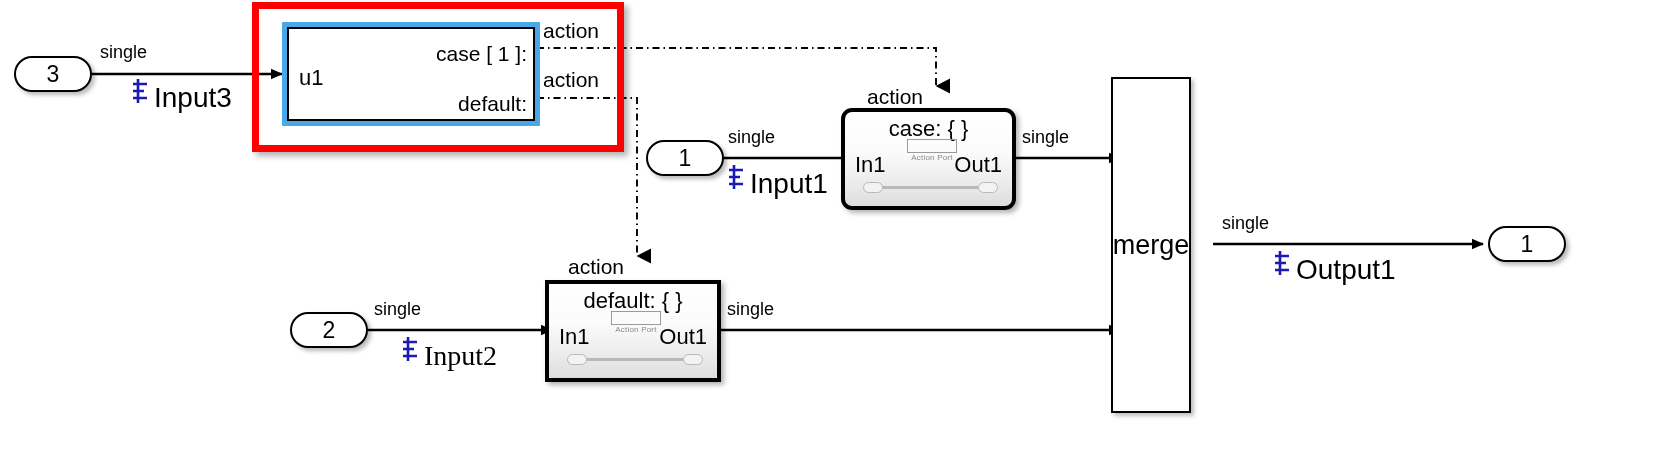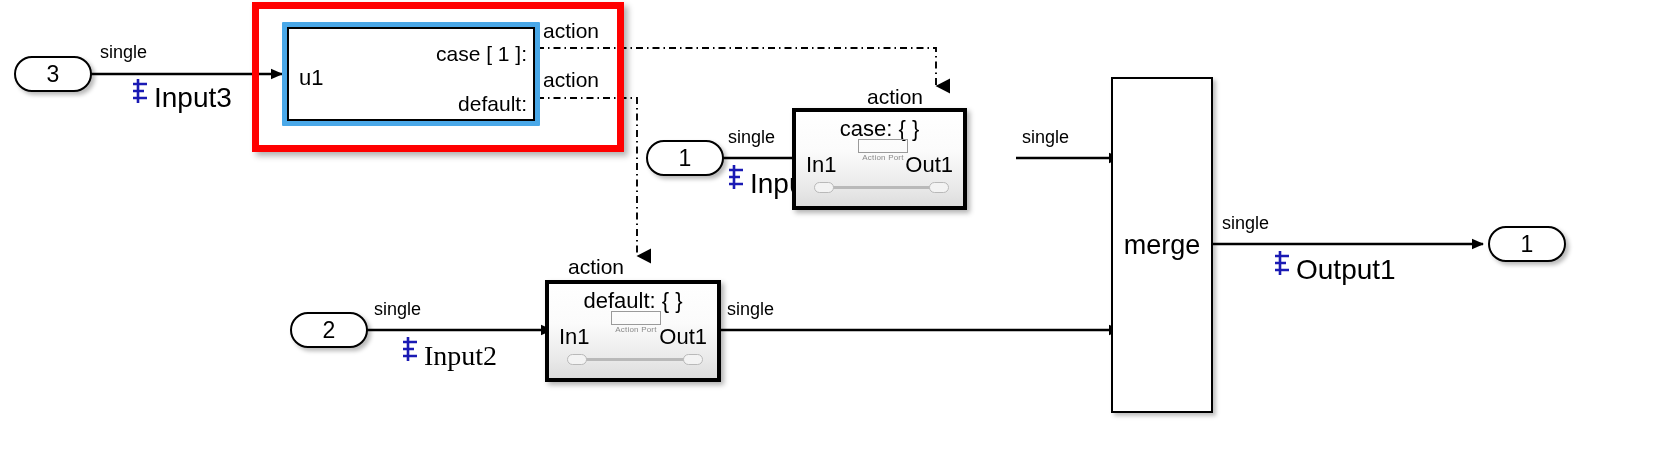--- a/index.html
+++ b/index.html
@@ -235,21 +235,21 @@
     <span>1</span>
   </div>
   <div class="lbl sig-lbl" style="left:728px; top:128px;">single</div>
   <svg class="logmark" style="left:726px; top:164px;" viewBox="0 0 22 26">
     <path d="M3 6 H17 M3 13 H14 M3 20 H17 M8 1 V25" stroke="#1a1ab4" stroke-width="2.6" fill="none"></path>
   </svg>
   <div class="lbl port-name-lbl" style="left:750px; top:170px;">Input1</div>
 
   <div class="lbl action-lbl" style="left:867px; top:86px;">action</div>
 
-  <div class="subsys" style="left:792px; top:108px; width:175px; height:102px;">
+  <div class="subsys" style="left:841px; top:108px; width:175px; height:102px;border-radius:11px;">
     <div class="subsys-title">case: { }</div>
     <div class="actionport-icon" style="left:62px; top:27px; width:50px; height:14px;">
       <span class="ap-txt">Action Port</span>
     </div>
     <div class="subsys-in" style="top:40px;">In1</div>
     <div class="subsys-out" style="top:40px;">Out1</div>
     <div class="sub-conn" style="left:26px; top:74px; width:116px;"></div>
     <div class="sub-knob" style="left:18px; top:70px;"></div>
     <div class="sub-knob" style="left:133px; top:70px;"></div>
   </div>
@@ -274,21 +274,21 @@
     </div>
     <div class="subsys-in" style="top:40px;">In1</div>
     <div class="subsys-out" style="top:40px;">Out1</div>
     <div class="sub-conn" style="left:26px; top:74px; width:117px;"></div>
     <div class="sub-knob" style="left:18px; top:70px;"></div>
     <div class="sub-knob" style="left:134px; top:70px;"></div>
   </div>
 
   <div class="lbl sig-lbl" style="left:727px; top:300px;">single</div>
 
-  <div class="merge-block" style="left:1111px; top:77px; width:102px; height:336px;">
+  <div class="merge-block" style="left:1111px; top:77px; width:80px; height:336px;">
     <span>merge</span>
   </div>
 
   <div class="lbl sig-lbl" style="left:1222px; top:214px;">single</div>
   <svg class="logmark" style="left:1272px; top:250px;" viewBox="0 0 22 26">
     <path d="M3 6 H17 M3 13 H14 M3 20 H17 M8 1 V25" stroke="#1a1ab4" stroke-width="2.6" fill="none"></path>
   </svg>
   <div class="lbl port-name-lbl" style="left:1296px; top:256px;">Output1</div>
 
   <div class="port-block" style="left:1488px; top:226px; width:78px; height:36px;">

